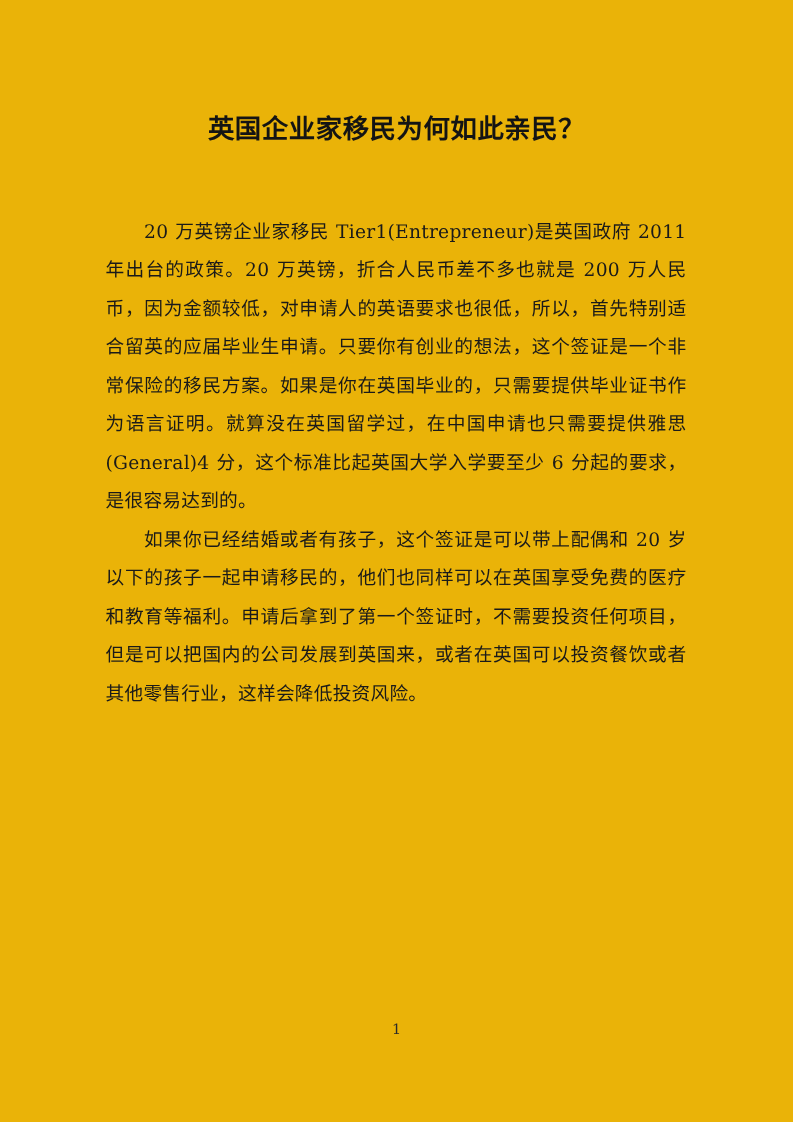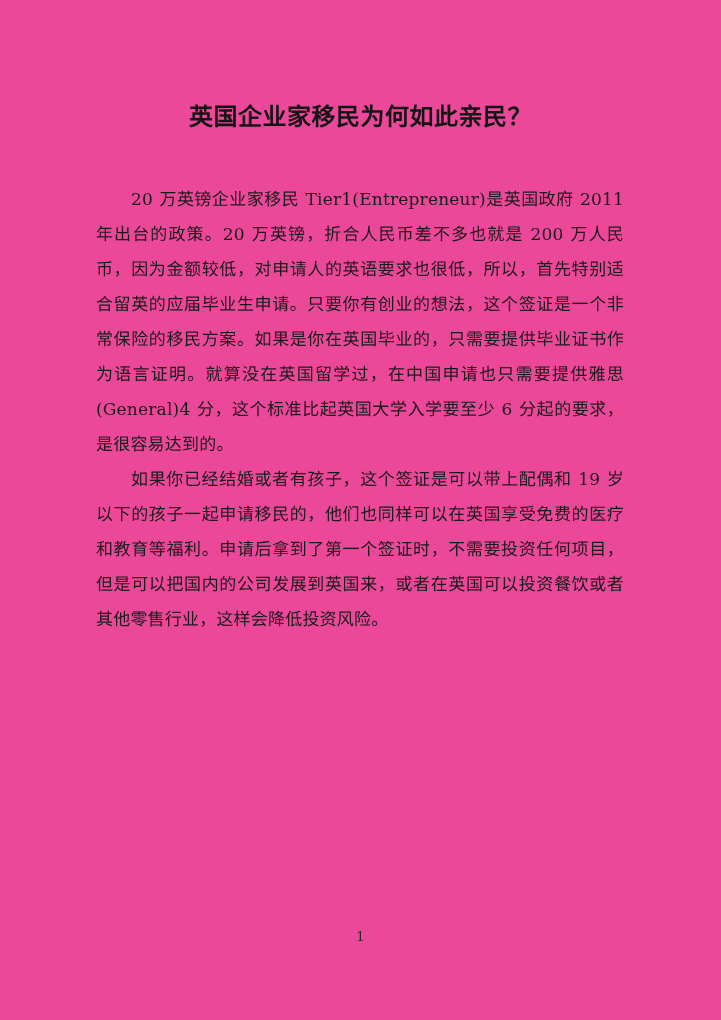--- a/index.html
+++ b/index.html
@@ -10,21 +10,21 @@
   }
   body {
     font-family: "DejaVu Serif", "Liberation Serif", serif;
     color: #1a1a1a;
     -webkit-font-smoothing: antialiased;
   }
   .page {
     position: relative;
     width: 721px;
     height: 1020px;
-    background: #ec4899;
+    background: #eab308;
     overflow: hidden;
     box-sizing: border-box;
     padding-left: 15px;
   }
 
   
   .doc-title {
     position: absolute;
     top: 84px;
     left: 0;
@@ -35,21 +35,21 @@
     font-size: 24px;
     line-height: 34px;
     letter-spacing: 0.5px;
     color: #141414;
     white-space: nowrap;
   }
 
   
   .body-block {
     position: absolute;
-    top: 182px;
+    top: 194px;
     left: 96px;
     width: 528px;
   }
   .para {
     margin: 0;
     padding: 0;
     font-family: "DejaVu Serif", "Liberation Serif", serif;
     font-size: 17px;
     line-height: 35px;
     color: #1a1a1a;
@@ -80,20 +80,20 @@
 <body>
 
 <div class="page">
 
   <h1 class="doc-title">英国企业家移民为何如此亲民？</h1>
 
   <div class="body-block">
 
     <p class="para">20 万英镑企业家移民 Tier1(Entrepreneur)是英国政府 2011 年出台的政策。20 万英镑，折合人民币差不多也就是 200 万人民币，因为金额较低，对申请人的英语要求也很低，所以，首先特别适合留英的应届毕业生申请。只要你有创业的想法，这个签证是一个非常保险的移民方案。如果是你在英国毕业的，只需要提供毕业证书作为语言证明。就算没在英国留学过，在中国申请也只需要提供雅思(General)4 分，这个标准比起英国大学入学要至少 6 分起的要求，是很容易达到的。</p>
 
-    <p class="para">如果你已经结婚或者有孩子，这个签证是可以带上配偶和 19 岁以下的孩子一起申请移民的，他们也同样可以在英国享受免费的医疗和教育等福利。申请后拿到了第一个签证时，不需要投资任何项目，但是可以把国内的公司发展到英国来，或者在英国可以投资餐饮或者其他零售行业，这样会降低投资风险。</p>
+    <p class="para">如果你已经结婚或者有孩子，这个签证是可以带上配偶和 20 岁以下的孩子一起申请移民的，他们也同样可以在英国享受免费的医疗和教育等福利。申请后拿到了第一个签证时，不需要投资任何项目，但是可以把国内的公司发展到英国来，或者在英国可以投资餐饮或者其他零售行业，这样会降低投资风险。</p>
 
 
   </div>
 
   <div class="page-number">1</div>
 
 </div>
 
 </body></html>

